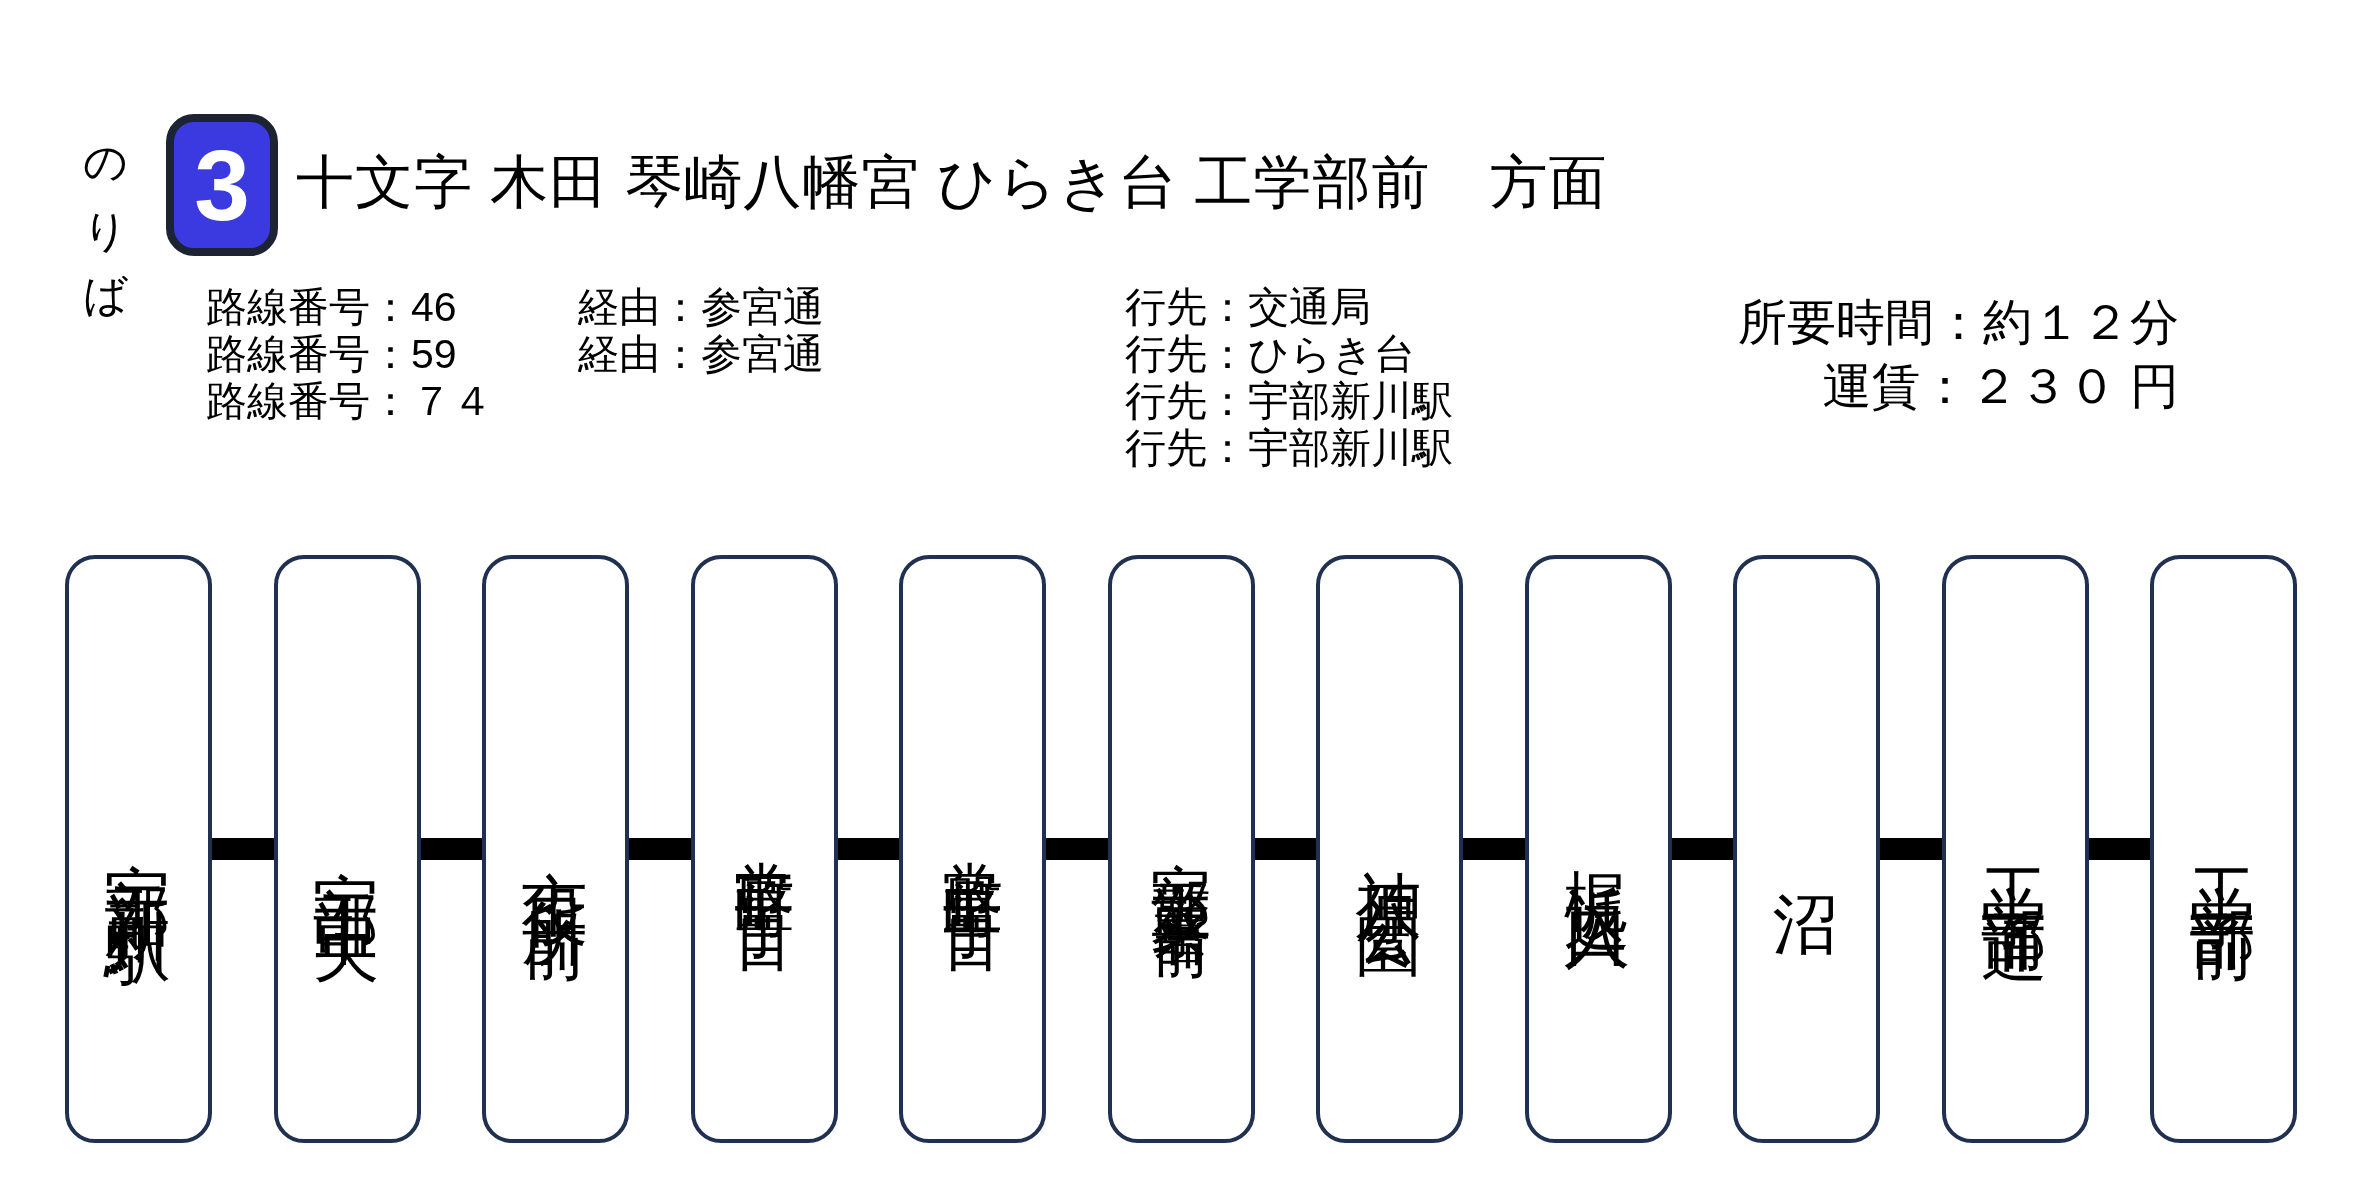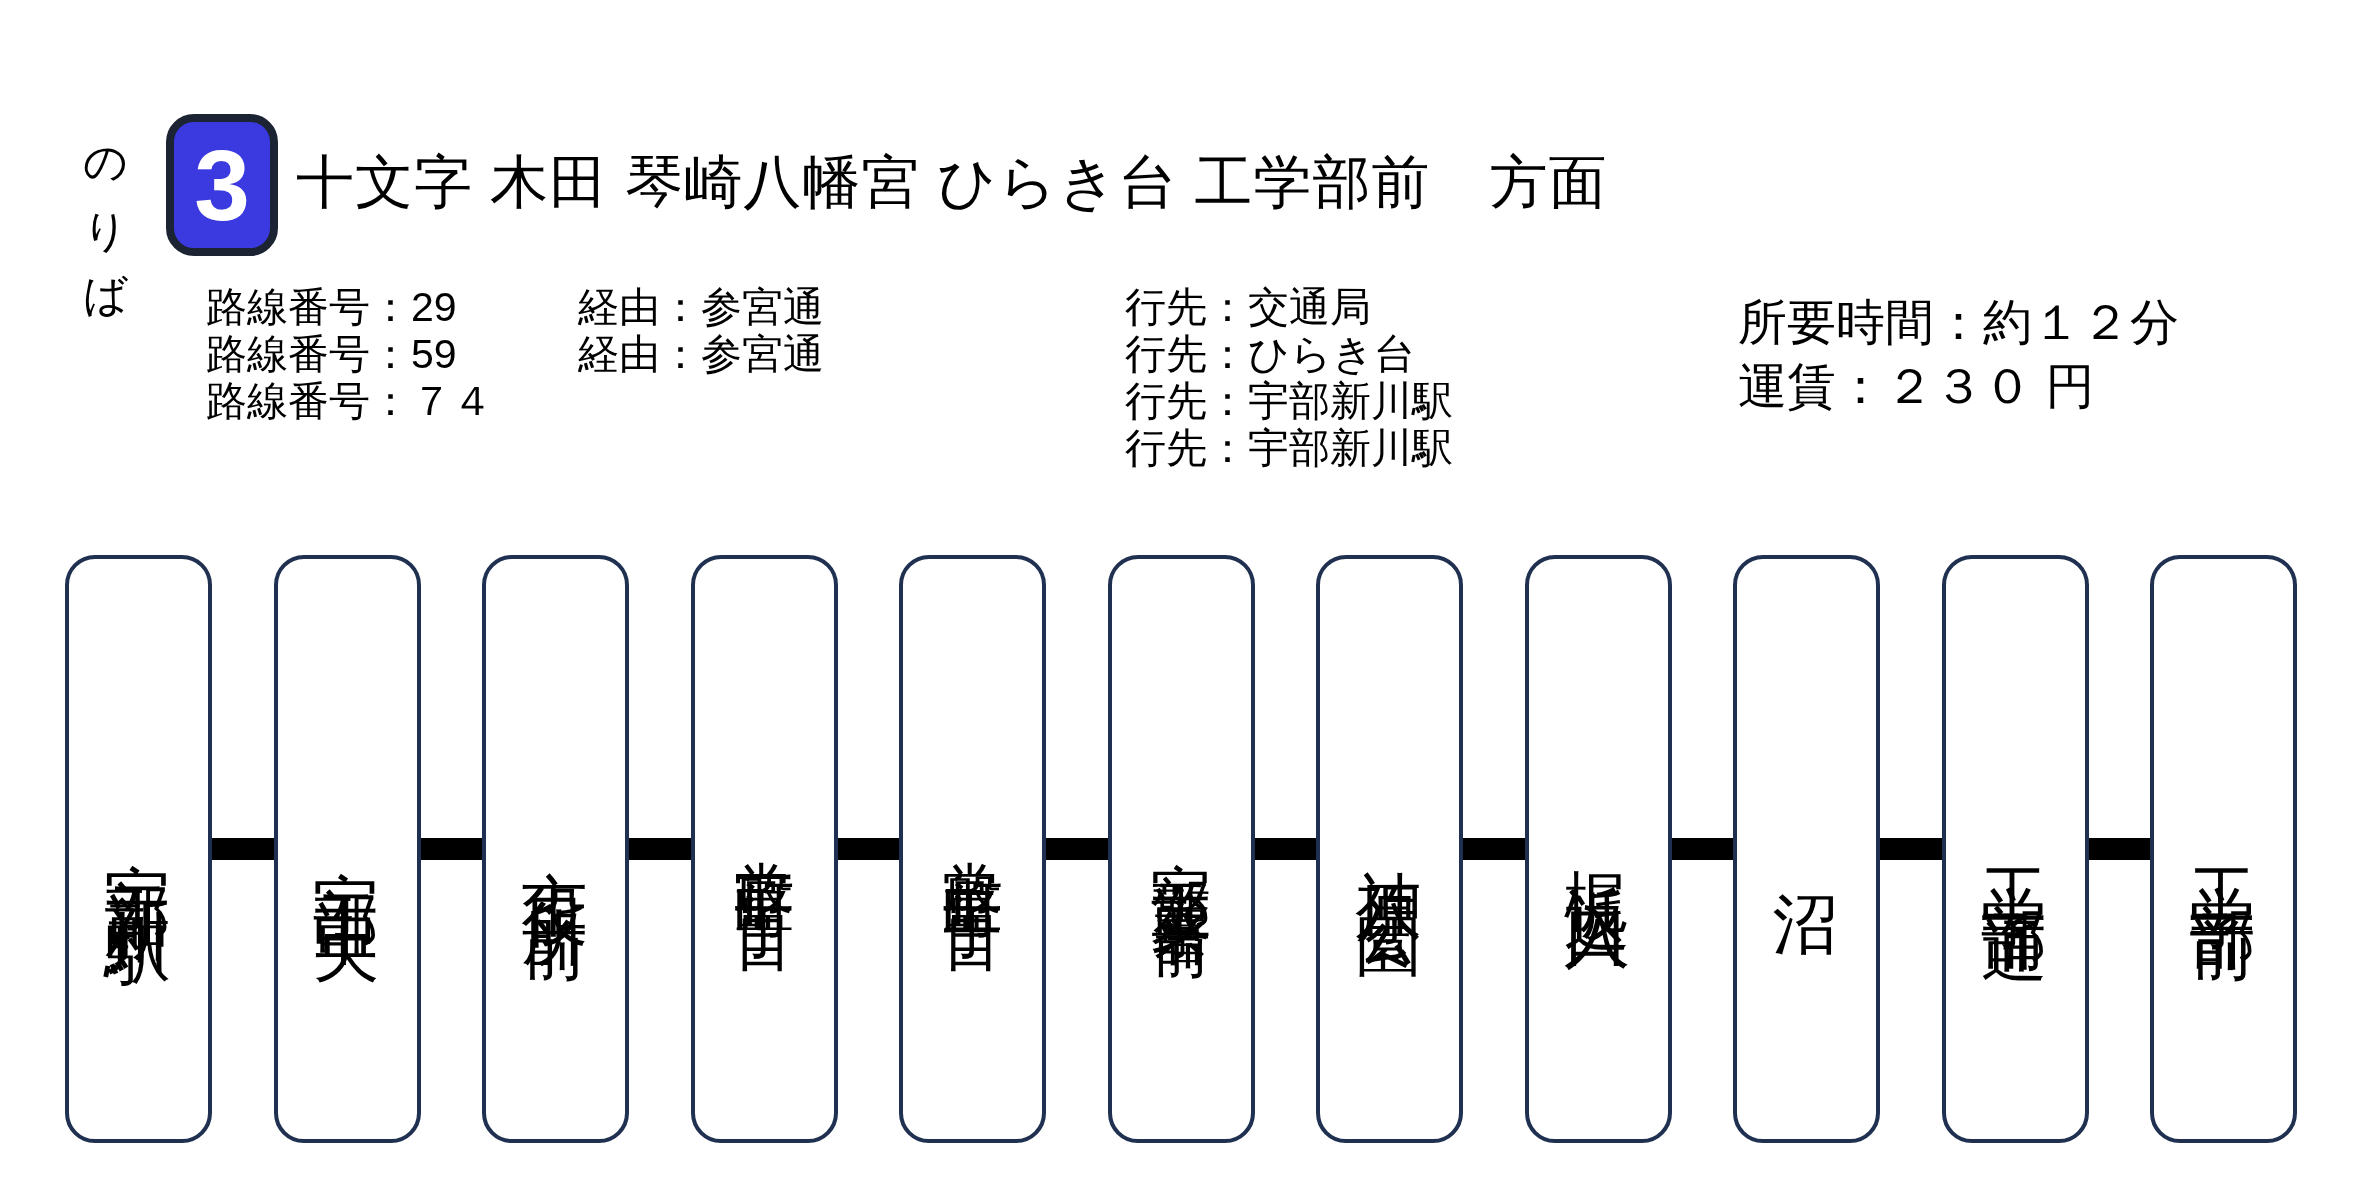--- a/index.html
+++ b/index.html
@@ -92,20 +92,21 @@
   }
 
   
   .trip-info {
     position: absolute;
     left: 1738px;
     top: 290px;
     font-size: 49px;
     line-height: 64px;
     white-space: nowrap;
+    text-align: right;
   }
 
   
   .stops {
     position: absolute;
     left: 65px;
     top: 555px;
     width: 2232px;
     height: 588px;
     display: flex;
@@ -151,21 +152,21 @@
 <div class="canvas">
 
   <div class="platform-label">のりば</div>
 
   <div class="platform-badge">3</div>
 
   <h1 class="title">十文字 木田 琴崎八幡宮 ひらき台 工学部前　方面</h1>
 
   <div class="routes">
     <div class="route-row">
-      <span class="route-no">路線番号：29</span>
+      <span class="route-no">路線番号：46</span>
       <span class="route-via">経由：参宮通</span>
     </div>
     <div class="route-row">
       <span class="route-no">路線番号：59</span>
       <span class="route-via">経由：参宮通</span>
     </div>
     <div class="route-row">
       <span class="route-no">路線番号：７４</span>
     </div>
     <div class="route-row">

